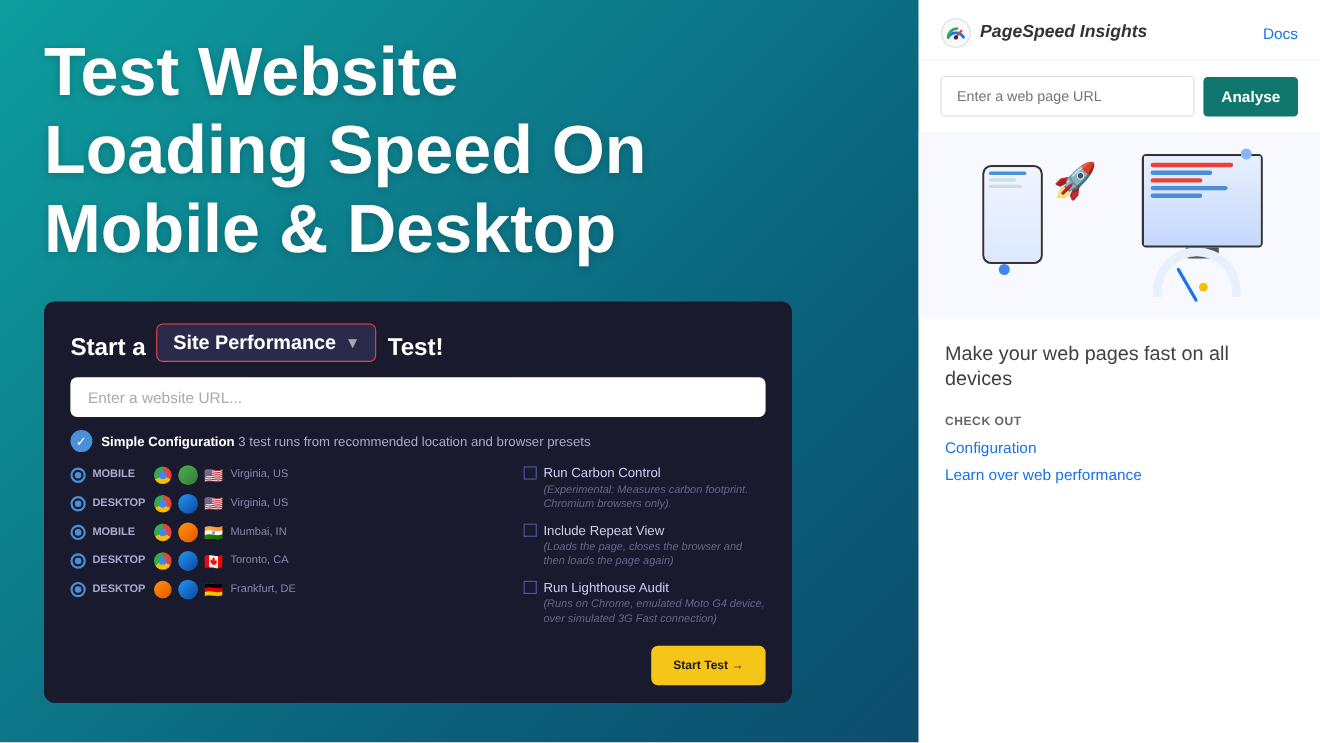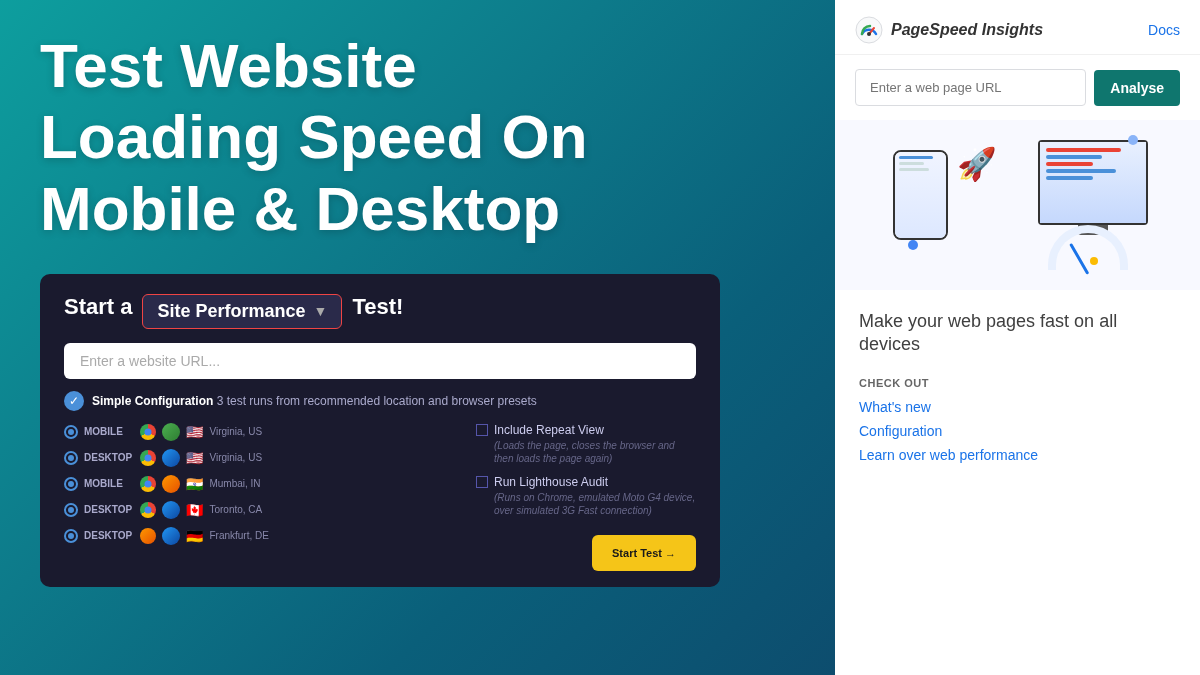--- a/index.html
+++ b/index.html
@@ -36,21 +36,21 @@
       border-radius: 10px;
       padding: 20px 24px 16px;
       width: 680px;
     }
 
     .wpt-header {
       color: #ffffff;
       font-size: 22px;
       font-weight: 700;
       display: flex;
-      align-items: flex-start;
+      align-items: flex-end;
       gap: 10px;
       margin-bottom: 14px;
     }
 
     .wpt-dropdown {
       background: #2a2a4a;
       border: 1px solid #ef4444;
       border-radius: 6px;
       color: #ffffff;
       font-size: 18px;
@@ -558,20 +558,27 @@
           <div class="radio-dot"></div>
           <span class="device-label">DESKTOP</span>
           <div class="browser-icon firefox-icon"></div>
           <div class="network-icon network-cable"></div>
           <span class="flag-emoji">🇩🇪</span>
           <span class="location-text">Frankfurt, DE</span>
         </div>
       </div>
 
       <div class="options-panel">
+        <div class="option-row">
+          <div class="option-label">
+            <div class="option-checkbox"></div>
+            <span>Run Carbon Control</span>
+          </div>
+          <div class="option-desc">(Experimental: Measures carbon footprint. Chromium browsers only).</div>
+        </div>
 
         <div class="option-row">
           <div class="option-label">
             <div class="option-checkbox"></div>
             <span>Include Repeat View</span>
           </div>
           <div class="option-desc">(Loads the page, closes the browser and then loads the page again)</div>
         </div>
 
         <div class="option-row">
@@ -644,17 +651,16 @@
         <div class="speedometer-arc">
           <div class="speedometer-needle"></div>
         </div>
       </div>
     </div>
   </div>
 
   <div class="psi-content">
     <div class="psi-headline">Make your web pages fast on all devices</div>
     <div class="psi-check-out">CHECK OUT</div>
-    <a class="psi-link">What's new</a>
     <a class="psi-link">Configuration</a>
     <a class="psi-link">Learn over web performance</a>
   </div>
 </div>
 
 </body></html>

